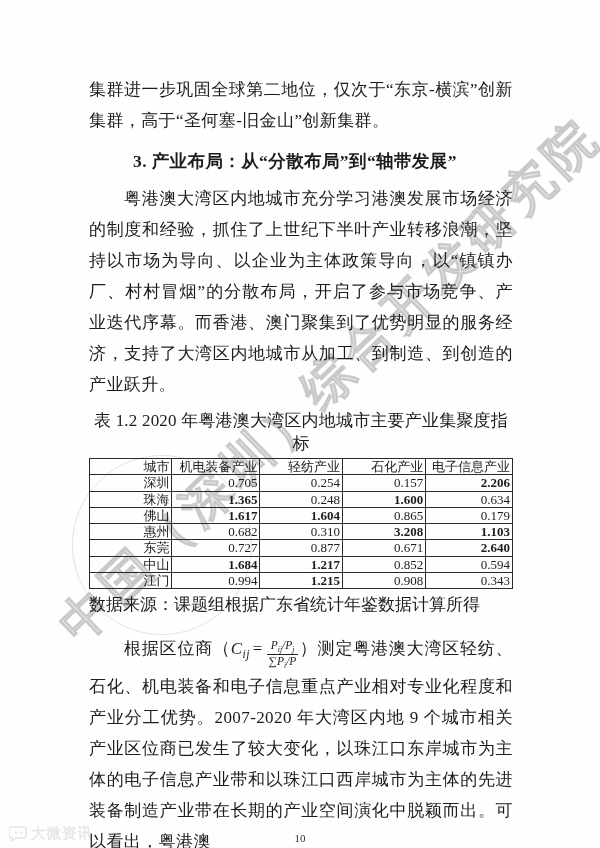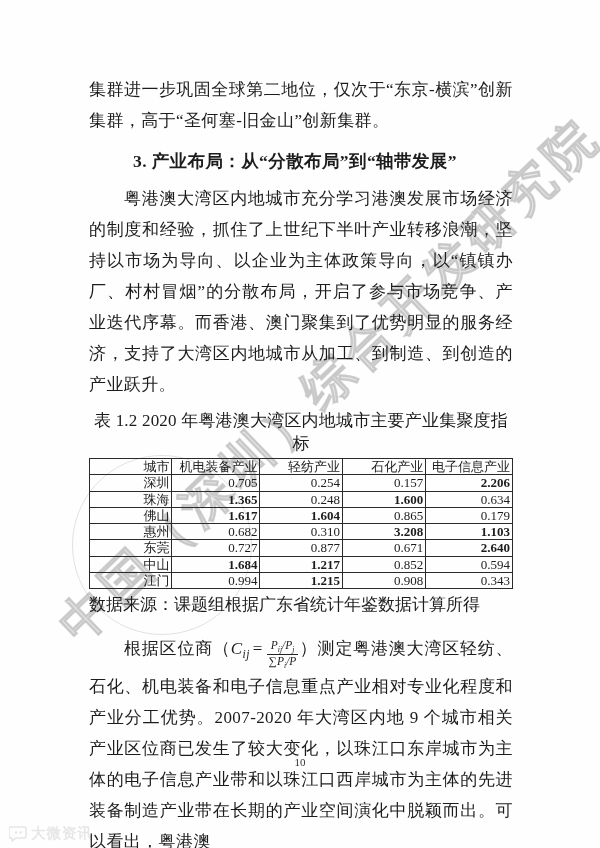--- a/index.html
+++ b/index.html
@@ -56,21 +56,21 @@
   .eq { padding:0 3px; }
   .frac {
     display:inline-block; vertical-align:-11px; text-align:center;
     font-size:11.5px; line-height:1.2; letter-spacing:0;
     text-indent:0; margin:0 1px;
   }
   .frac .num, .frac .den { display:block; padding:0 2px; }
   .frac .den { border-top:1px solid #222; }
   
   .pagenum {
-    position:absolute; left:0; top:756px; width:100%;
+    position:absolute; left:0; top:832px; width:100%;
     text-align:center; font-size:11px; color:#333;
   }
   .logo {
     position:absolute; left:9px; bottom:5px; display:flex; align-items:center;
     gap:3px; color:rgba(70,70,70,0.13); font-weight:bold; font-size:14.5px;
     font-family:"Liberation Sans","DejaVu Sans",sans-serif; letter-spacing:1px;
   }
   .logo-icon { display:inline-block; }
 </style>
 </head>

